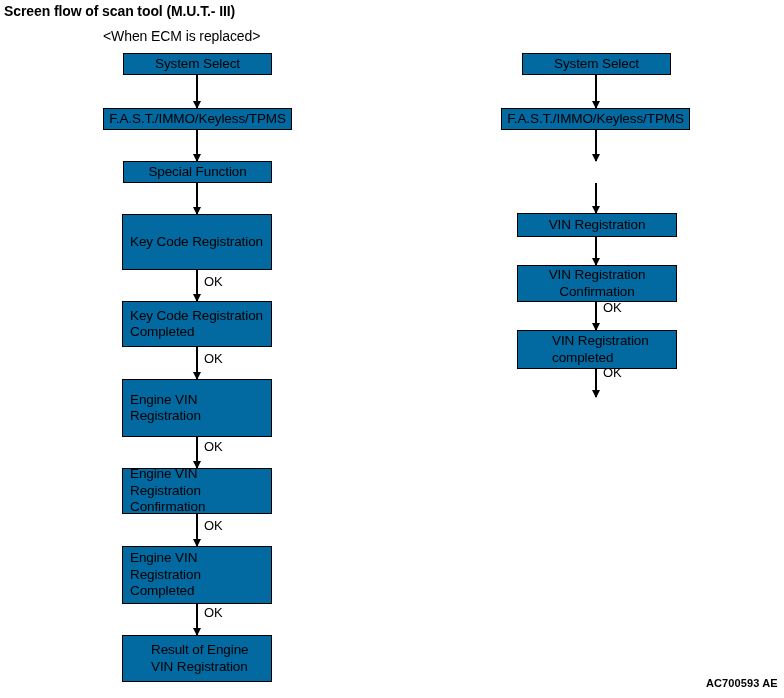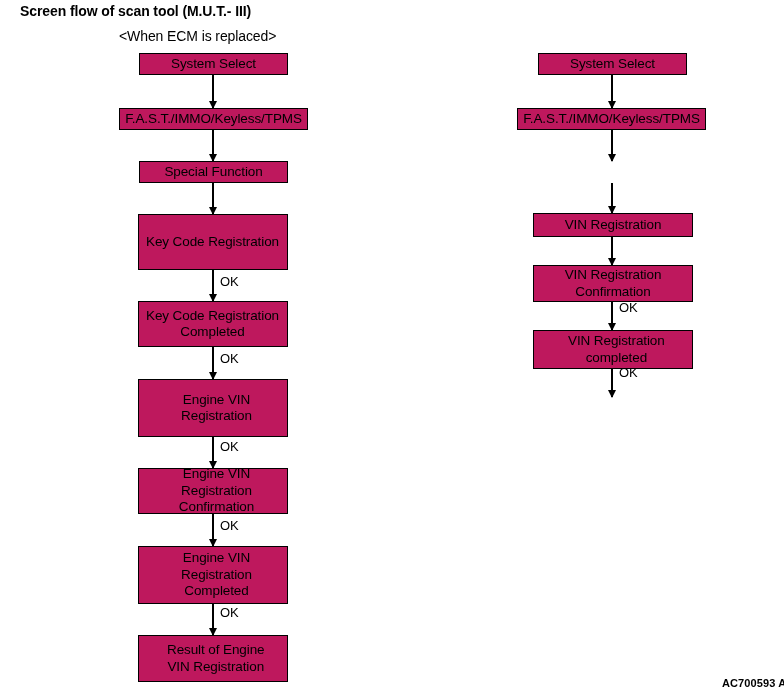--- a/index.html
+++ b/index.html
@@ -10,21 +10,21 @@
   body {
     width: 784px;
     height: 698px;
     position: relative;
     font-family: "Liberation Sans", sans-serif;
     color: #000000;
     overflow: hidden;
   }
   #canvas {
     position: absolute;
-    left: 16px; top: 0;
+    left: 0; top: 0;
     width: 628px;
     height: 698px;
   }
   .title {
     position: absolute;
     left: 4px;
     top: 3px;
     font-size: 14px;
     font-weight: bold;
     letter-spacing: -0.1px;
@@ -34,21 +34,21 @@
     position: absolute;
     font-size: 14px;
     font-weight: normal;
     white-space: nowrap;
     letter-spacing: -0.1px;
   }
   .box {
     position: absolute;
     box-sizing: border-box;
     border: 1.6px solid #000000;
-    background: #be185d;
+    background: #0369a1;
     font-size: 13.5px;
     line-height: 16.5px;
     letter-spacing: -0.1px;
     display: flex;
     align-items: center;
     overflow: hidden;
   }
   .box.center {
     justify-content: center;
     text-align: center;
@@ -56,21 +56,20 @@
   .box.leftal {
     justify-content: flex-start;
     text-align: left;
   }
   .box .txt {
     display: block;
     white-space: pre-line;
   }
   .box.leftal .txt {
     padding-left: 7px;
-    text-align: center;
   }
   .box.indent .txt {
     padding-left: 28px;
   }
   .box.indent2 .txt {
     padding-left: 34px;
   }
   .arrow {
     position: absolute;
     width: 2px;

